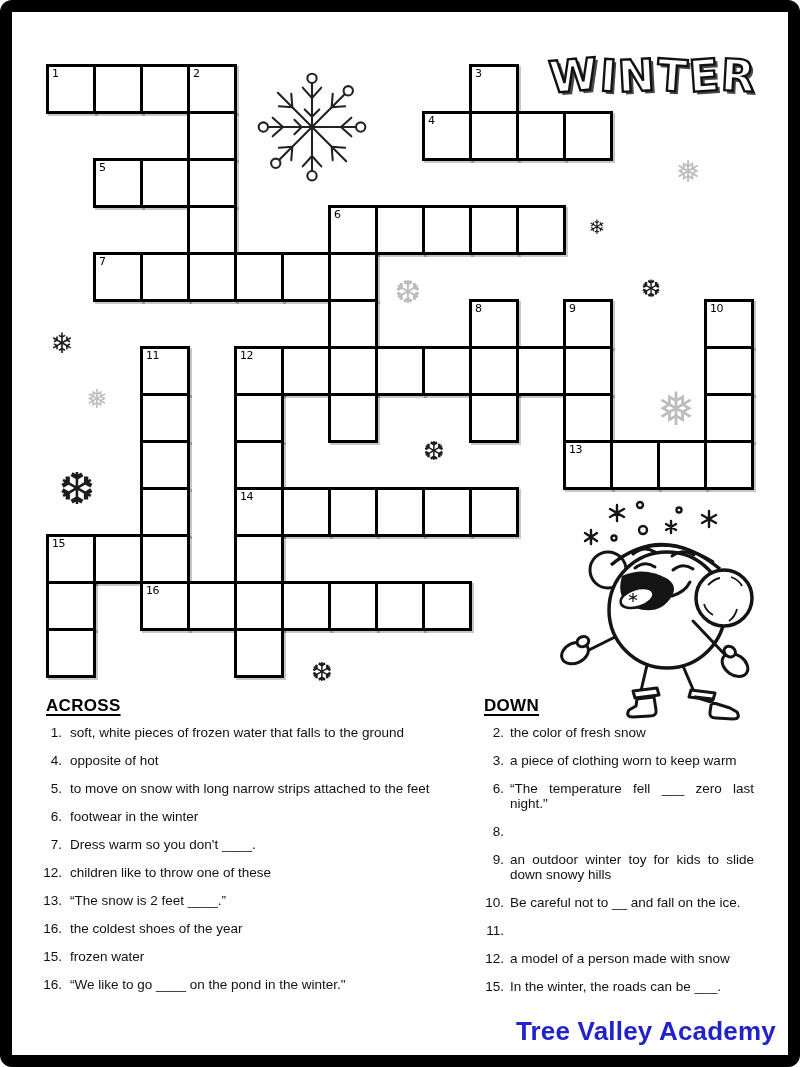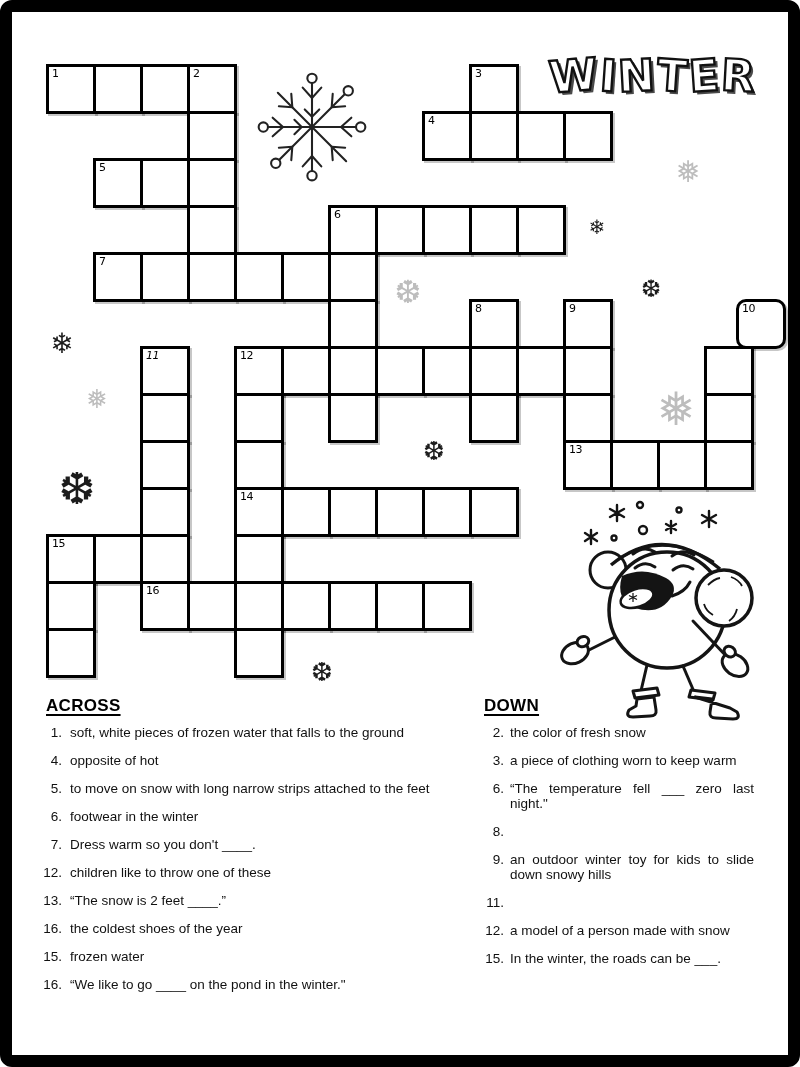--- a/index.html
+++ b/index.html
@@ -127,24 +127,24 @@
       <div class="cell" style="left: 188px; top: 188px;"></div>
       <div class="cell" style="left: 235px; top: 188px;"></div>
       <div class="cell" style="left: 282px; top: 188px;"></div>
       <div class="cell" style="left: 282px; top: 235px;"></div>
       <div class="cell" style="left: 423px; top: 235px;">
         <span class="cellnum">8</span>
       </div>
       <div class="cell" style="left: 517px; top: 235px;">
         <span class="cellnum">9</span>
       </div>
-      <div class="cell" style="left: 690px; top: 235px; border-radius: 10px;">
+      <div class="cell" style="left: 658px; top: 235px;">
         <span class="cellnum">10</span>
       </div>
-      <div class="cell" style="left: 94px; top: 282px; font-style: italic;">
+      <div class="cell" style="left: 94px; top: 282px;">
         <span class="cellnum">11</span>
       </div>
       <div class="cell" style="left: 188px; top: 282px;">
         <span class="cellnum">12</span>
       </div>
       <div class="cell" style="left: 235px; top: 282px;"></div>
       <div class="cell" style="left: 282px; top: 282px;"></div>
       <div class="cell" style="left: 329px; top: 282px;"></div>
       <div class="cell" style="left: 376px; top: 282px;"></div>
       <div class="cell" style="left: 423px; top: 282px;"></div>
@@ -309,33 +309,38 @@
           <span class="ctext">“The temperature fell ___ zero last night."</span>
         </li>
         <li class="clue">
           <span class="cnum">8.</span>
         </li>
         <li class="clue">
           <span class="cnum">9.</span>
           <span class="ctext">an outdoor winter toy for kids to slide down snowy hills</span>
         </li>
         <li class="clue">
+          <span class="cnum">10.</span>
+          <span class="ctext">Be careful not to __ and fall on the ice.</span>
+        </li>
+        <li class="clue">
           <span class="cnum">11.</span>
         </li>
         <li class="clue">
           <span class="cnum">12.</span>
           <span class="ctext">a model of a person made with snow</span>
         </li>
         <li class="clue">
           <span class="cnum">15.</span>
           <span class="ctext">In the winter, the roads can be ___.</span>
         </li>
       </ol>
   </div>
 
+  <div class="branding">Tree Valley Academy</div>
 <span class="flake light" style="left: 688px; top: 172px; font-size: 30px;">❅</span>
     <span class="flake dark" style="left: 597px; top: 227px; font-size: 20px;">❄</span>
     <span class="flake dark" style="left: 651px; top: 289px; font-size: 24px;">❆</span>
     <span class="flake light" style="left: 408px; top: 292px; font-size: 32px;">❆</span>
     <span class="flake dark" style="left: 62px; top: 344px; font-size: 28px;">❄</span>
     <span class="flake light" style="left: 97px; top: 399px; font-size: 26px;">❅</span>
     <span class="flake dark" style="left: 77px; top: 489px; font-size: 44px;">❆</span>
     <span class="flake light" style="left: 676px; top: 409px; font-size: 46px;">❅</span>
     <span class="flake dark" style="left: 434px; top: 451px; font-size: 26px;">❆</span>
     <span class="flake dark" style="left: 322px; top: 672px; font-size: 26px;">❆</span>

